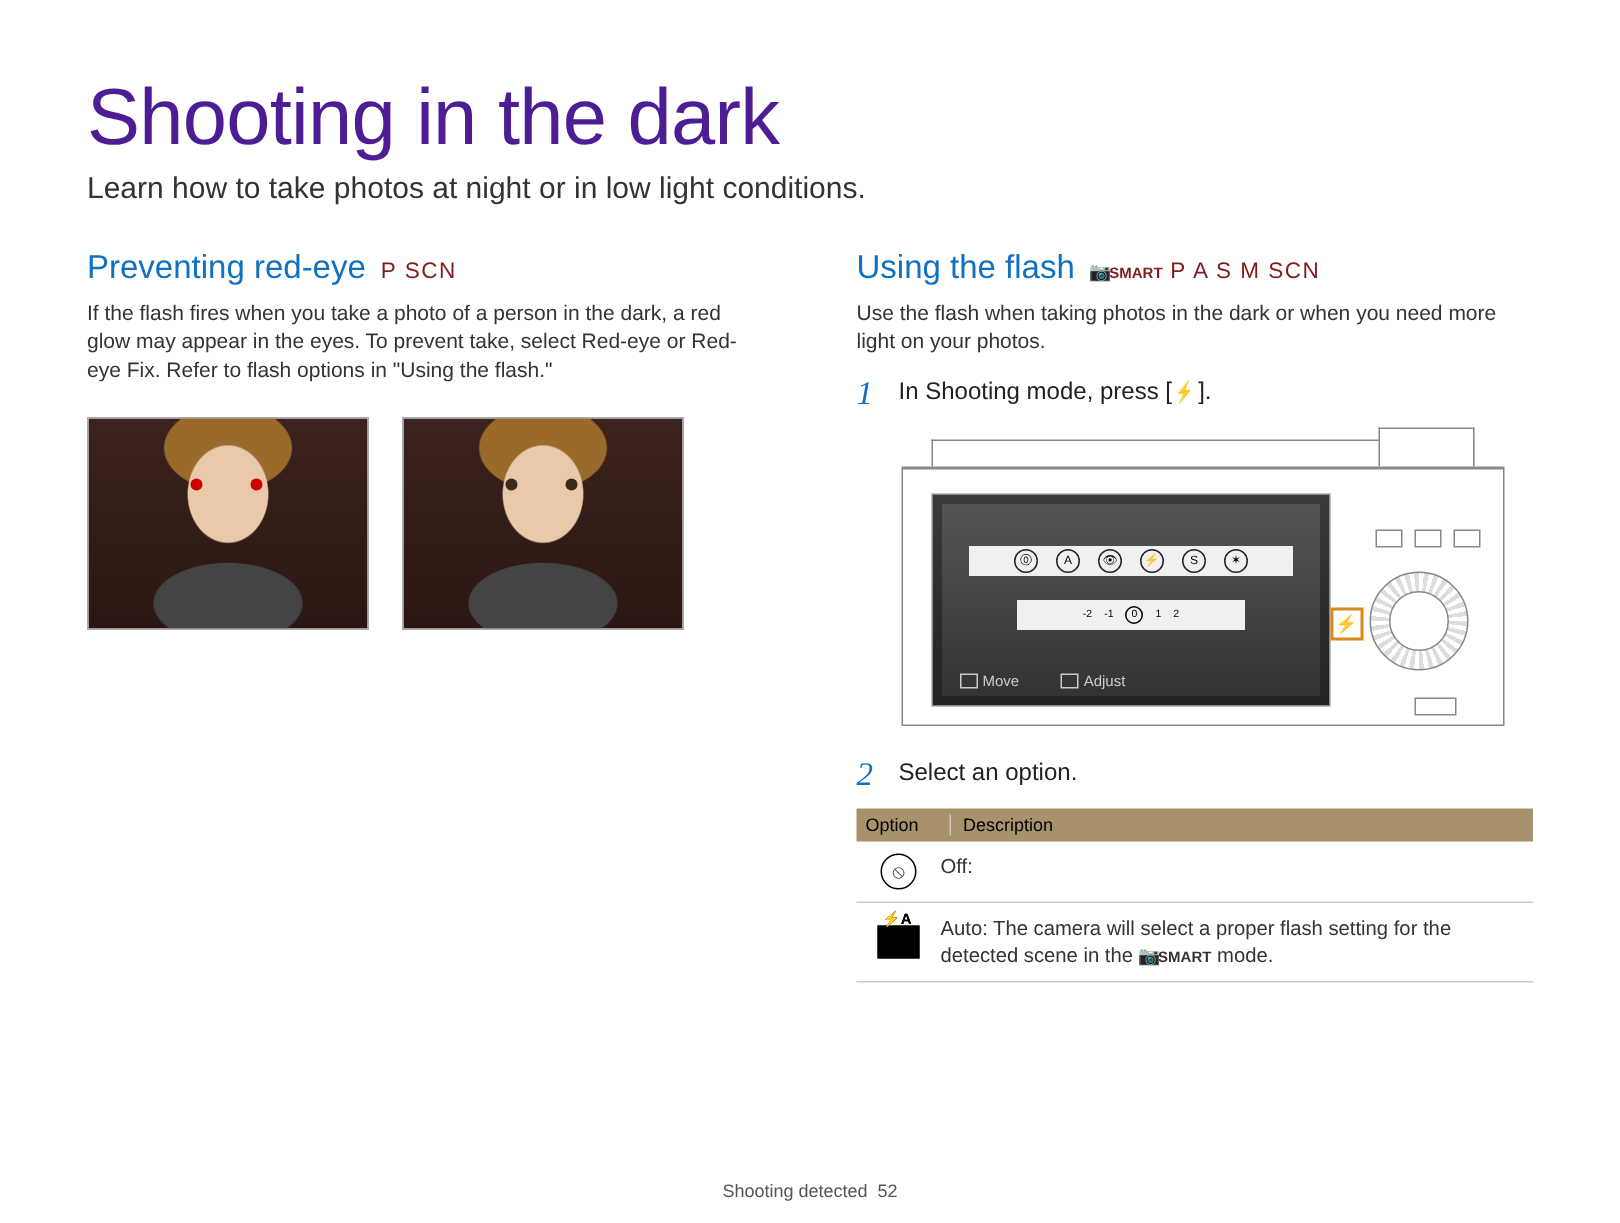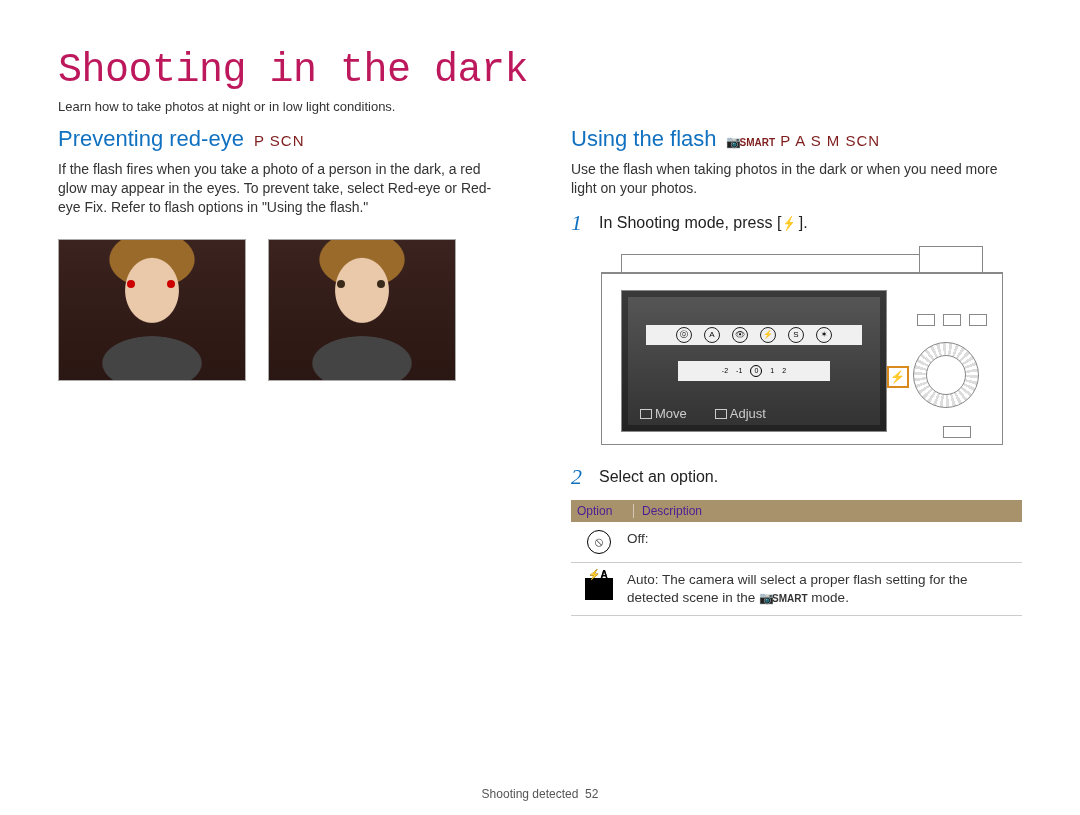--- a/index.html
+++ b/index.html
@@ -10,30 +10,29 @@
     font-family: Arial, Helvetica, sans-serif;
     color: #333;
     background: #fff;
     font-weight: 300;
   }
   .page {
     padding: 48px 58px 0 58px;
     box-sizing: border-box;
   }
   h1 {
-    color: #be185d;
-    font-size: 40px;
+    color: #4c1d95;
+    font-size: 53px;
     font-weight: 300;
     margin: 0 0 6px 0;
     letter-spacing: -0.5px;
-    font-family: Liberation Mono, monospace;
   }
   .subtitle {
-    font-size: 13px;
-    margin-bottom: 12px;
+    font-size: 20px;
+    margin-bottom: 27px;
     color: #333;
   }
   .columns {
     display: flex;
     gap: 62px;
   }
   .col {
     flex: 1;
     min-width: 0;
   }
@@ -195,21 +194,21 @@
     font-size: 7px; color: #000; gap: 8px;
   }
   .ev-bar .zero {
     border: 1px solid #000; border-radius: 50%;
     width: 10px; height: 10px;
     display: inline-flex; align-items:center; justify-content:center;
   }
   .hints {
     position: absolute;
     bottom: 4px; left: 12px;
-    color: #ccc; font-size: 13px;
+    color: #ccc; font-size: 10px;
     display: flex; gap: 28px;
   }
   .hints .key {
     display:inline-block; width:10px; height:8px;
     border:1px solid #ccc; margin-right:3px; vertical-align: middle;
   }
   
   .ctrl-cluster {
     position: absolute;
     right: 16px; top: 68px;
@@ -249,21 +248,21 @@
     position:absolute; right: 34px; bottom: 8px;
     width:26px; height:10px; border:1px solid #888;
   }
 
   
   .opt-table {
     margin-top: 8px;
   }
   .opt-header {
     background: #a7926c;
-    color: #4c1d95;
+    color: #000000;
     font-size: 12px;
     display: flex;
     padding: 4px 0;
   }
   .opt-header .c1 { width: 56px; padding-left: 6px;}
   .opt-header .c2 { flex:1; border-left: 1px solid rgba(255,255,255,0.5); padding-left: 8px;}
   .opt-row {
     display: flex;
     border-bottom: 1px solid #ccc;
     padding: 8px 0;

